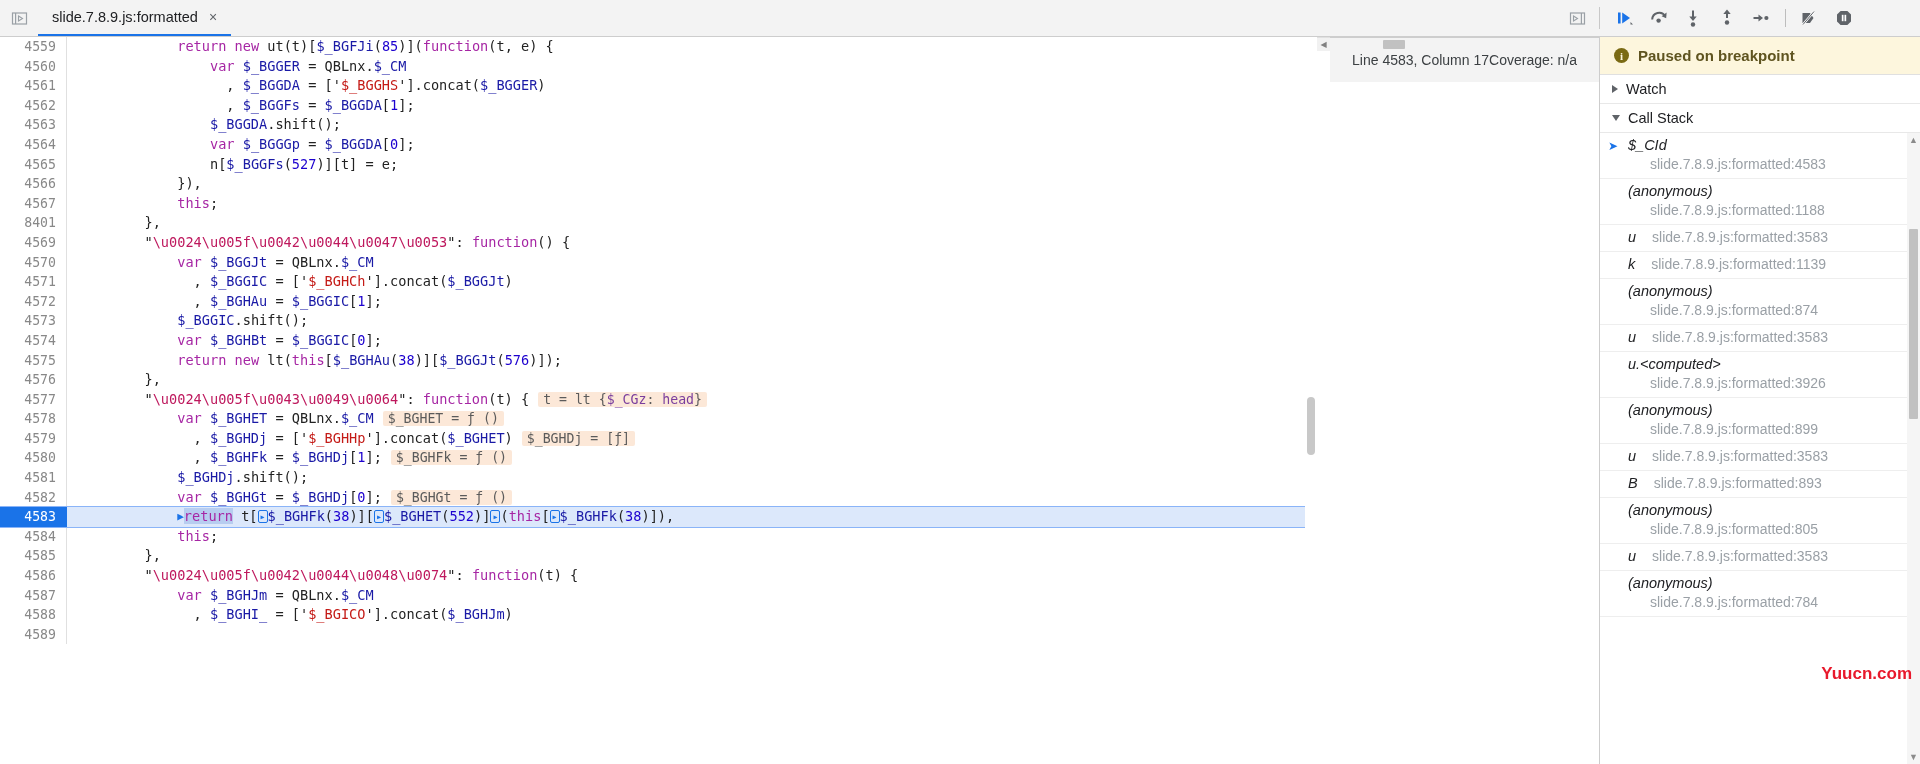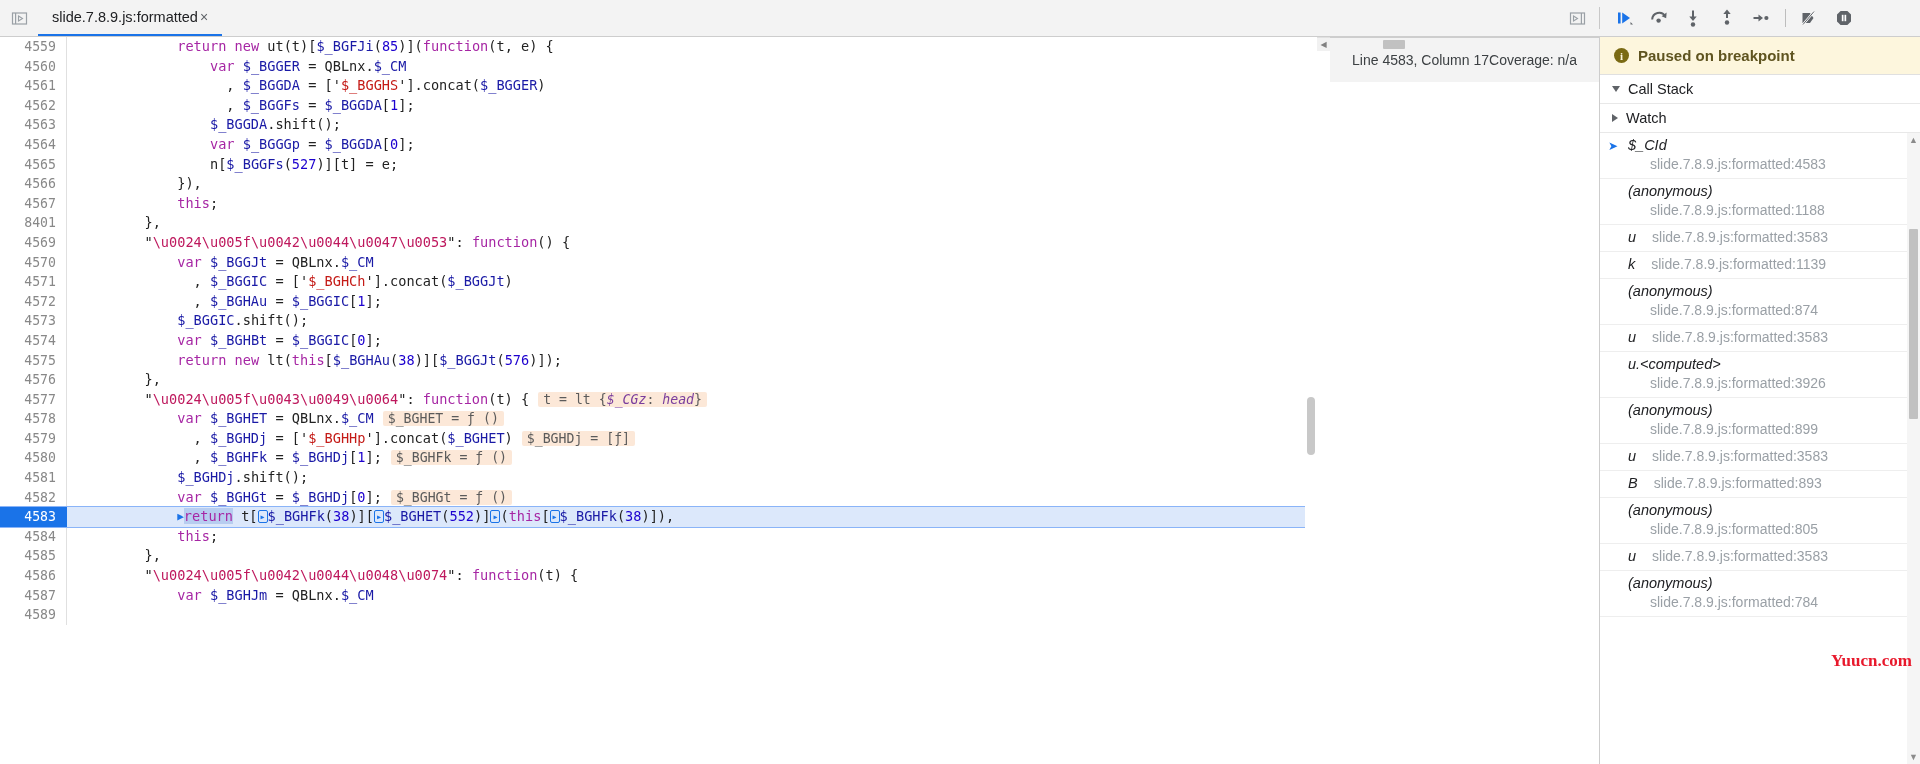--- a/index.html
+++ b/index.html
@@ -48,20 +48,21 @@
 
   .tabstrip {
     display: flex;
     align-items: stretch;
     flex: 1 1 auto;
     min-width: 0;
   }
   .tab {
     display: flex;
     align-items: center;
+    gap: 9px;
     padding: 0 12px 0 14px;
     height: 36px;
     box-sizing: border-box;
     font-size: 14.5px;
     color: #222222;
     background: #f3f3f3;
     border-bottom: 2px solid transparent;
     position: relative;
     white-space: nowrap;
   }
@@ -191,21 +192,21 @@
 
   .hint {
     background: #fce8d8;
     color: #5b5b5b;
     padding: 0px 5px;
     border-radius: 2px;
     margin-left: 9px;
     font-family: "DejaVu Sans Mono", "Liberation Mono", monospace;
     font-size: 13.2px;
   }
-  .hint .hkey { color: #7a3e9d; font-style: italic; }
+  .hint .hkey { color: #7a3e9d; }
 
   .exec-marker {
     display: inline-block;
     color: #1a73e8;
     font-size: 11px;
     line-height: 1;
     transform: translateY(-1px);
   }
   .src-link {
     color: #1a73e8;
@@ -402,23 +403,23 @@
     right: 2px;
     width: 9px;
     height: 190px;
     background: #c1c1c1;
     border-radius: 1px;
   }
 
   .watermark {
     position: absolute;
     right: 8px;
-    bottom: 93px;
+    bottom: 80px;
     color: #e8192c;
-    font-family: Liberation Serif, serif;
+    font-family: Liberation Sans, sans-serif;
     font-weight: bold;
     font-size: 17px;
     letter-spacing: 0px;
     z-index: 50;
   }
 </style>
 </head>
 <body>
 
 <div id="app">
@@ -630,20 +631,24 @@
               </tr>
               <tr>
                 <td class="gutter">4586</td>
                 <td class="codecell"><span class="plain">        "</span><span class="esc">\u0024\u005f\u0042\u0044\u0048\u0074</span><span class="plain">": </span><span class="kw">function</span><span class="plain">(t) {</span></td>
               </tr>
               <tr>
                 <td class="gutter">4587</td>
                 <td class="codecell"><span class="plain">            </span><span class="kw">var</span><span class="plain"> </span><span class="var">$_BGHJm</span><span class="plain"> = QBLnx.</span><span class="var">$_CM</span></td>
               </tr>
               <tr>
+                <td class="gutter">4588</td>
+                <td class="codecell"><span class="plain">              , </span><span class="var">$_BGHI_</span><span class="plain"> = ['</span><span class="str">$_BGICO</span><span class="plain">'].concat(</span><span class="var">$_BGHJm</span><span class="plain">)</span></td>
+              </tr>
+              <tr>
                 <td class="gutter">4589</td>
                 <td class="codecell"></td>
               </tr>
             </tbody>
         </table>
         <div class="vscroll">
           <div class="vscroll-thumb"></div>
         </div>
       </div>
 
@@ -659,27 +664,27 @@
     </div>
 
     <div class="sidebar">
 
       <div class="paused-banner">
         <span class="info-badge">i</span>
         <span>Paused on breakpoint</span>
       </div>
 
       <div class="section-header">
+        <span class="tri closed"></span>
+        <span>Watch</span>
+      </div>
+
+      <div class="section-header">
         <span class="tri open"></span>
         <span>Call Stack</span>
-      </div>
-
-      <div class="section-header">
-        <span class="tri closed"></span>
-        <span>Watch</span>
       </div>
 
       <div class="callstack">
         <div id="cs-body">
             <div class="cs-row two-line">
               <div class="cs-top">
                 <span class="cs-arrow">➤</span>
                 <span class="cs-name">$_CId</span>
               </div>
               <div class="cs-loc-indent">slide.7.8.9.js:formatted:4583</div>

